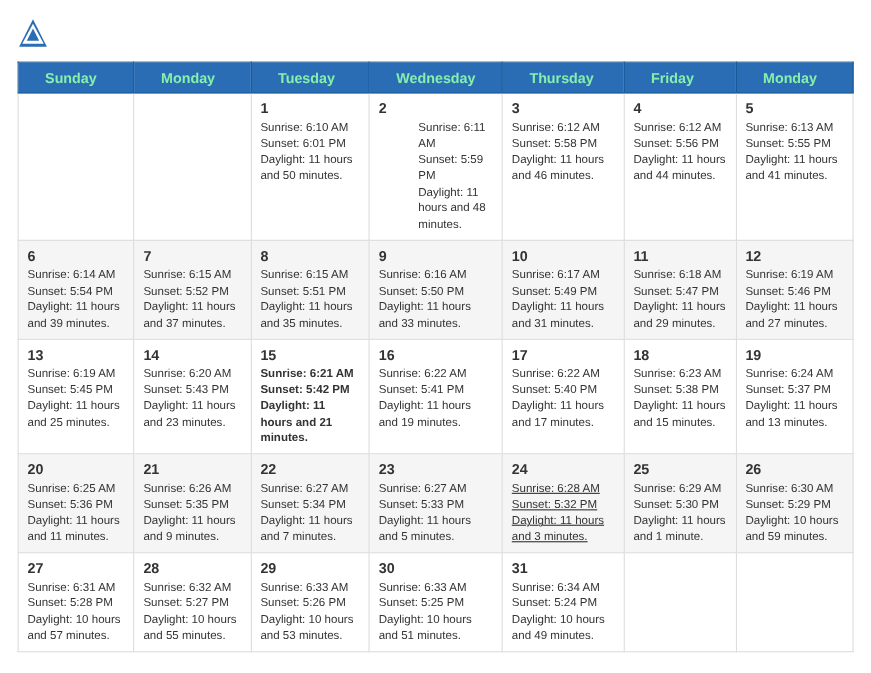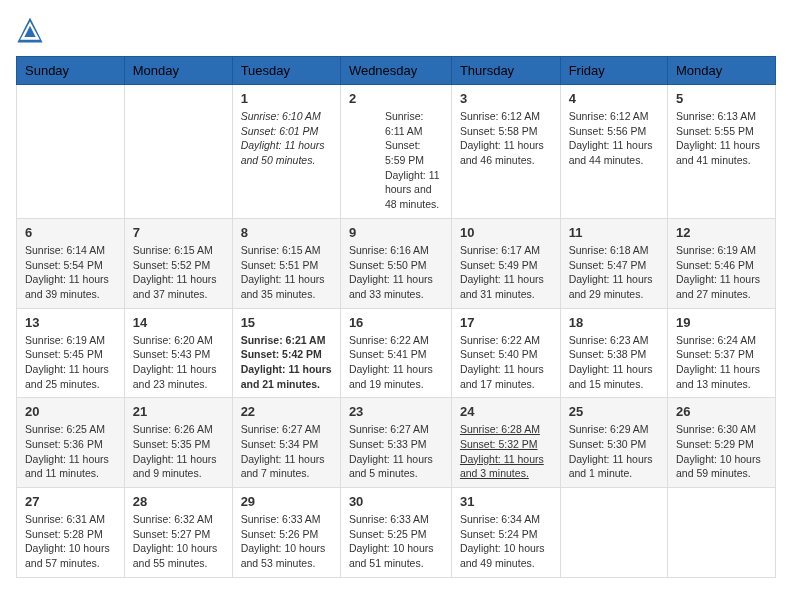--- a/index.html
+++ b/index.html
@@ -47,25 +47,25 @@
       font-size: 16px;
       color: #555;
     }
     .calendar-table {
       width: 100%;
       border-collapse: collapse;
       border: 1px solid #ccc;
     }
     .calendar-table th {
       background-color: #2a6db5;
-      color: #000000;
+      color: #86efac;
       text-align: left;
-      padding: 6px 8px;
+      padding: 6px 24px;
       font-size: 13px;
-      font-weight: normal;
+      font-weight: bold;
       border: 1px solid #1a5a9a;
     }
     .calendar-table td {
       vertical-align: top;
       padding: 6px 8px;
       border: 1px solid #ddd;
       width: 113px;
       min-height: 80px;
       font-size: 11px;
       color: #333;
@@ -118,21 +118,21 @@
         <th>Friday</th>
         <th>Monday</th>
       </tr>
   </thead>
   <tbody id="calendar-body">
   <tr>
         <td class="empty-cell"></td>
         <td class="empty-cell"></td>
         <td>
           <div class="day-number">1</div>
-          <div class="day-detail" style="white-space: pre-line; font-style: italic;">Sunrise: 6:10 AM
+          <div class="day-detail" style="white-space: pre-line;">Sunrise: 6:10 AM
 Sunset: 6:01 PM
 Daylight: 11 hours and 50 minutes.</div>
         </td>
         <td>
           <div class="day-number">2</div>
           <div class="day-detail" style="white-space: pre-line; margin-left: 36px;">Sunrise: 6:11 AM
 Sunset: 5:59 PM
 Daylight: 11 hours and 48 minutes.</div>
         </td>
         <td>

